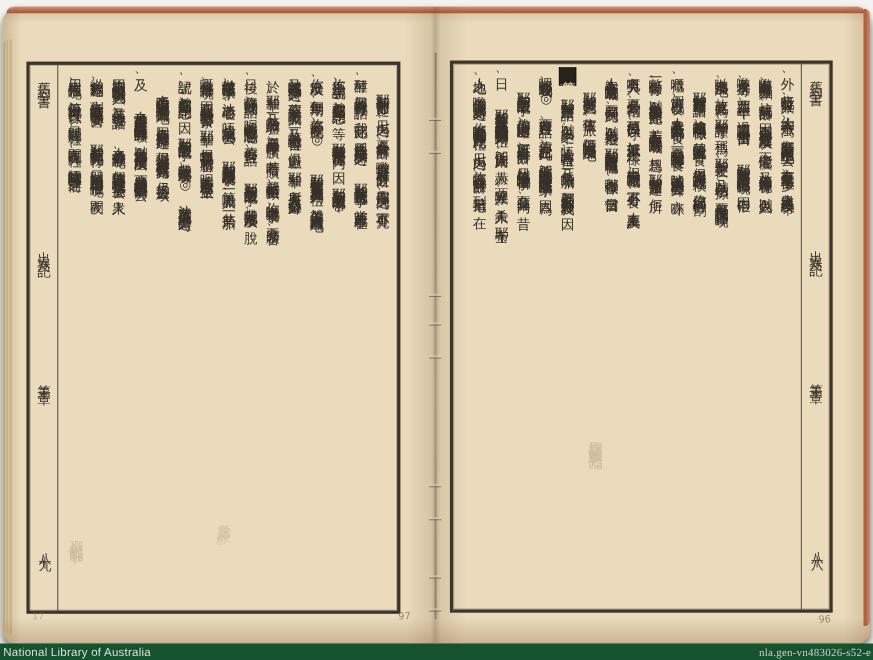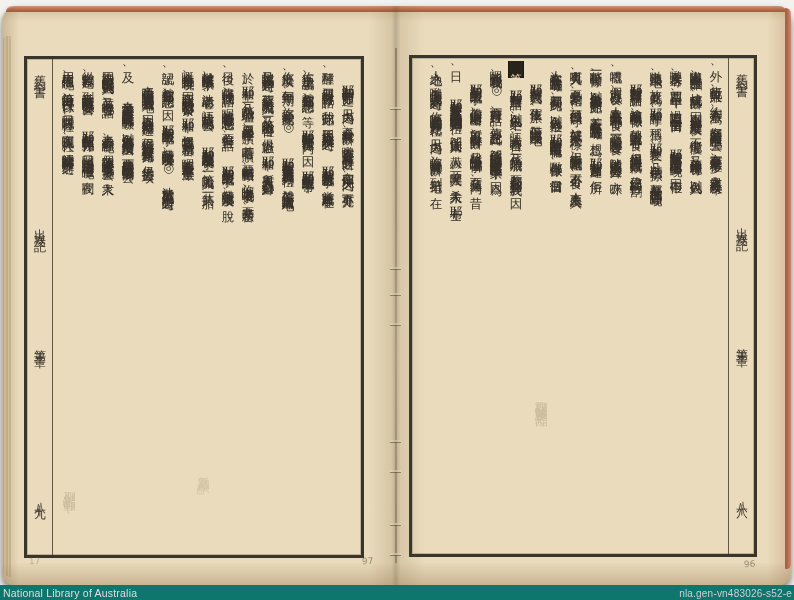--- a/index.html
+++ b/index.html
@@ -100,28 +100,28 @@
   
   .pencil{
     position:absolute;font-family:"DejaVu Sans",sans-serif;
     font-size:9px;color:rgba(125,113,90,.75);transform:rotate(-2deg);
   }
   .pencil-left{left:362px;top:556px;}
   .pencil-right{left:744px;top:559px;}
   .pencil-corner{left:29px;top:556px;color:rgba(125,113,90,.40);}
   
   .bottom-strip{
-    position:absolute;left:0;right:0;top:585px;height:15px;background:#0f766e;
+    position:absolute;left:0;right:0;top:585px;height:15px;background:#14532d;
     font-family:"Liberation Sans","DejaVu Sans",sans-serif;
   }
   .wm-left{
     position:absolute;left:3px;top:2px;font-size:10.5px;color:#dedede;letter-spacing:.2px;
   }
   .wm-right{
-    position:absolute;right:2px;top:3px;font-size:10px;color:#cfcfcf;letter-spacing:.2px;
+    position:absolute;right:2px;top:3px;font-size:10px;color:#cfcfcf;letter-spacing:.2px;font-family:Liberation Serif, serif;
   }
 </style>
 </head>
 <body>
 
 <div class="book">
   <div class="cover-edge-top"></div>
   <div class="cover-edge-right"></div>
   <div class="stack-edge-left"></div>
 

